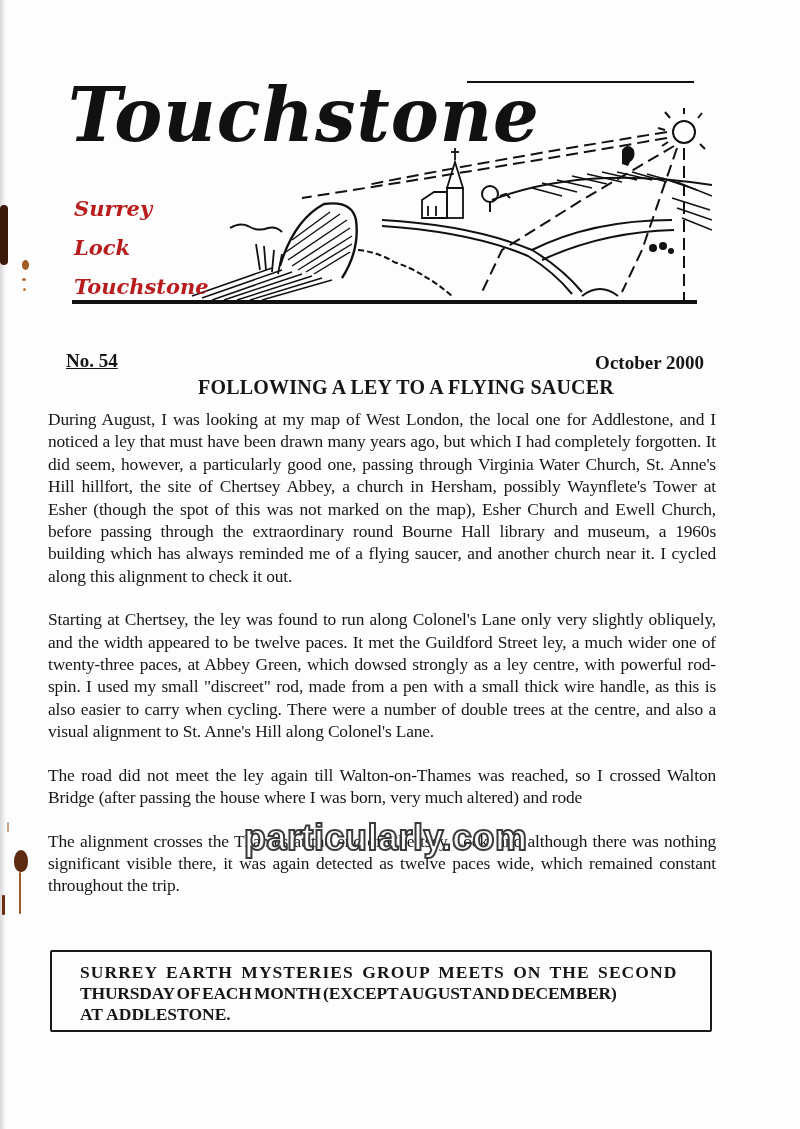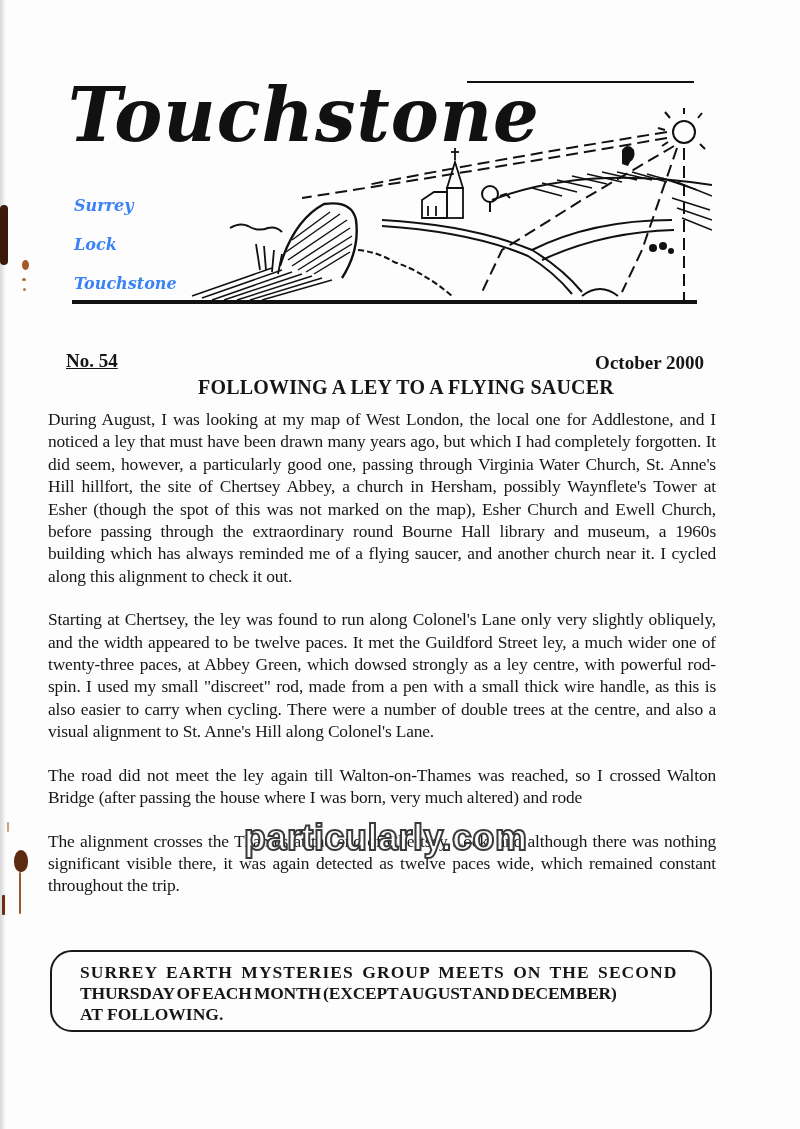--- a/index.html
+++ b/index.html
@@ -49,22 +49,22 @@
       font-style: italic;
       transform: scaleY(1.05);
       transform-origin: left top;
     }
     .mast-sub {
       position: absolute;
       left: 12px;
       font-family: "DejaVu Serif", "Liberation Serif", serif;
       font-style: italic;
       font-weight: bold;
-      font-size: 16px;
-      color: #3b82f6;
+      font-size: 21px;
+      color: #b91c1c;
       line-height: 1;
     }
     .mast-sub.l1 { top: 128px; }
     .mast-sub.l2 { top: 167px; }
     .mast-sub.l3 { top: 206px; }
     .mast-art {
       position: absolute;
       left: 0; top: 0;
       width: 650px; height: 240px;
     }
@@ -122,21 +122,21 @@
       letter-spacing: 0.5px;
       line-height: 1;
     }
 
     
     .notice {
       position: absolute;
       left: 50px; top: 950px;
       width: 662px; height: 82px;
       border: 2px solid #1a1a1a;
-      border-radius: 22px;
+      border-radius: 2px;
       box-sizing: border-box;
       padding: 10px 0 0 28px;
     }
     .notice-line {
       font-size: 17.5px;
       font-weight: bold;
       line-height: 21px;
       white-space: nowrap;
     }
     .notice-line.l1 { letter-spacing: 1.05px; word-spacing: 3px; }
@@ -277,14 +277,14 @@
   <p>Starting at Chertsey, the ley was found to run along Colonel's Lane only very slightly obliquely, and the width appeared to be twelve paces. It met the Guildford Street ley, a much wider one of twenty-three paces, at Abbey Green, which dowsed strongly as a ley centre, with powerful rod-spin. I used my small "discreet" rod, made from a pen with a small thick wire handle, as this is also easier to carry when cycling. There were a number of double trees at the centre, and also a visual alignment to St. Anne's Hill along Colonel's Lane.</p>
   <p>The road did not meet the ley again till Walton-on-Thames was reached, so I crossed Walton Bridge (after passing the house where I was born, very much altered) and rode</p>
   <p>The alignment crosses the Thames at the end of Chertsey Lock, and although there was nothing significant visible there, it was again detected as twelve paces wide, which remained constant throughout the trip.</p>
 </article>
 
 <div class="watermark">particularly.com</div>
 
 <section class="notice">
   <div class="notice-line l1">SURREY EARTH MYSTERIES GROUP MEETS ON THE SECOND</div>
   <div class="notice-line l2">THURSDAY OF EACH MONTH (EXCEPT AUGUST AND DECEMBER)</div>
-  <div class="notice-line">AT FOLLOWING.</div>
+  <div class="notice-line">AT ADDLESTONE.</div>
 </section>
 
 </body></html>

